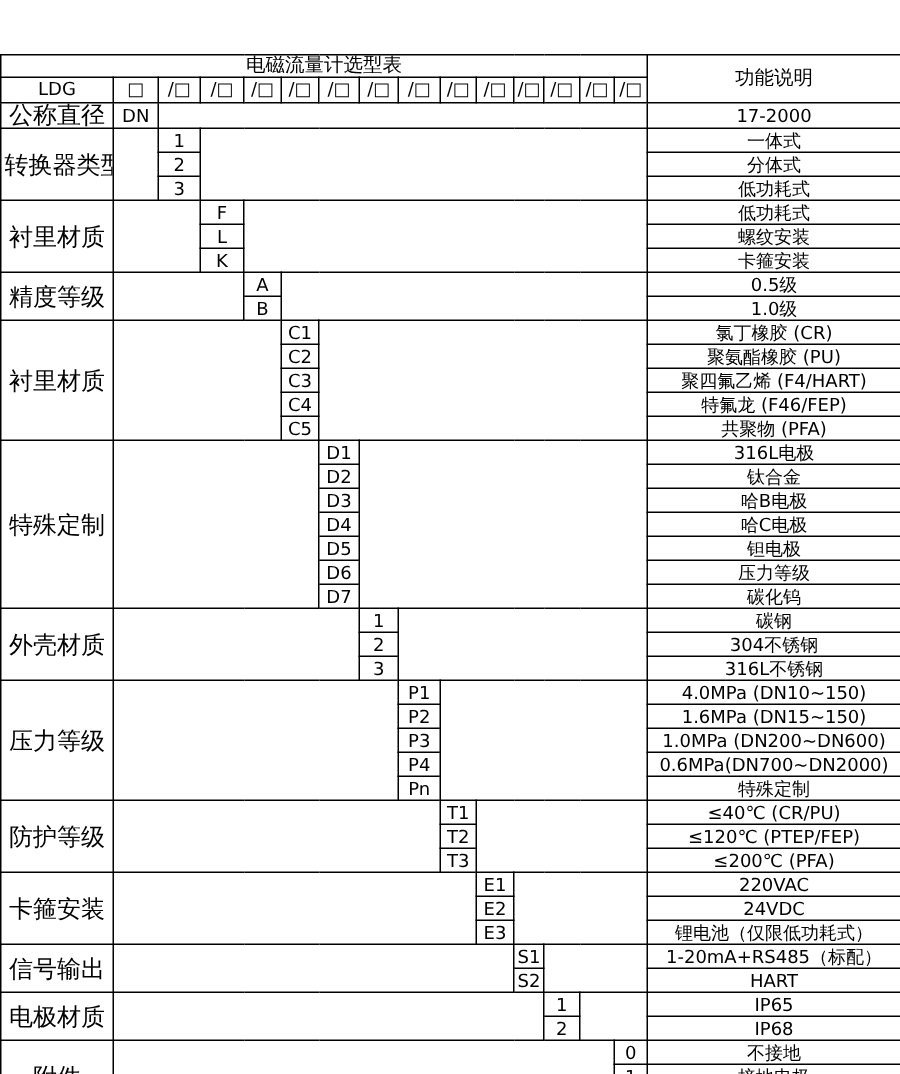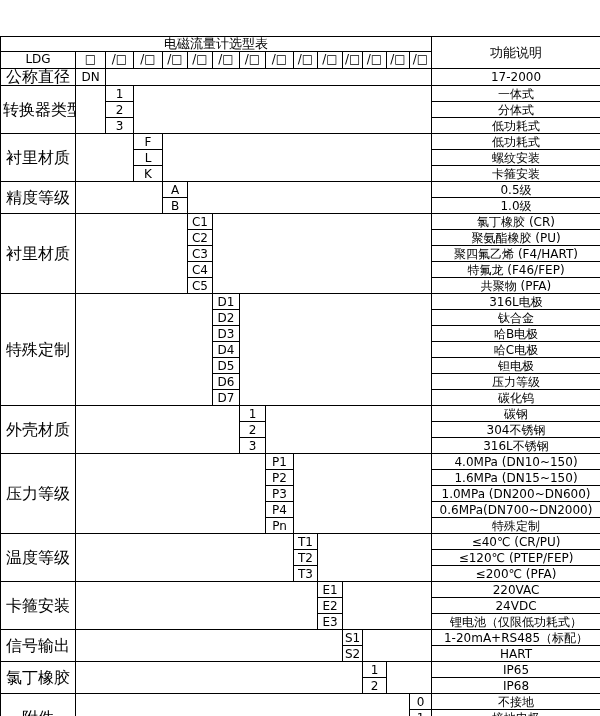--- a/index.html
+++ b/index.html
@@ -220,21 +220,21 @@
   <tr style="height:16px">
     <td>P4</td>
     <td class="val left">0.6MPa(DN700~DN2000)</td>
   </tr>
   <tr style="height:16px">
     <td>Pn</td>
     <td class="val">特殊定制</td>
   </tr>
 
   <tr style="height:16px">
-    <td class="lbl" rowspan="3">温度等级</td>
+    <td class="lbl" rowspan="3">防护等级</td>
     <td colspan="8" rowspan="3"></td>
     <td>T1</td>
     <td colspan="5" rowspan="3"></td>
     <td class="val">≤40℃ (CR/PU)</td>
   </tr>
   <tr style="height:16px">
     <td>T2</td>
     <td class="val">≤120℃ (PTEP/FEP)</td>
   </tr>
   <tr style="height:16px">
@@ -264,21 +264,21 @@
     <td>S1</td>
     <td colspan="3" rowspan="2"></td>
     <td class="val">1-20mA+RS485（标配）</td>
   </tr>
   <tr style="height:16px">
     <td>S2</td>
     <td class="val">HART</td>
   </tr>
 
   <tr style="height:16px">
-    <td class="lbl" rowspan="2">氯丁橡胶</td>
+    <td class="lbl" rowspan="2">电极材质</td>
     <td colspan="11" rowspan="2"></td>
     <td>1</td>
     <td colspan="2" rowspan="2"></td>
     <td class="val">IP65</td>
   </tr>
   <tr style="height:16px">
     <td>2</td>
     <td class="val">IP68</td>
   </tr>
 

